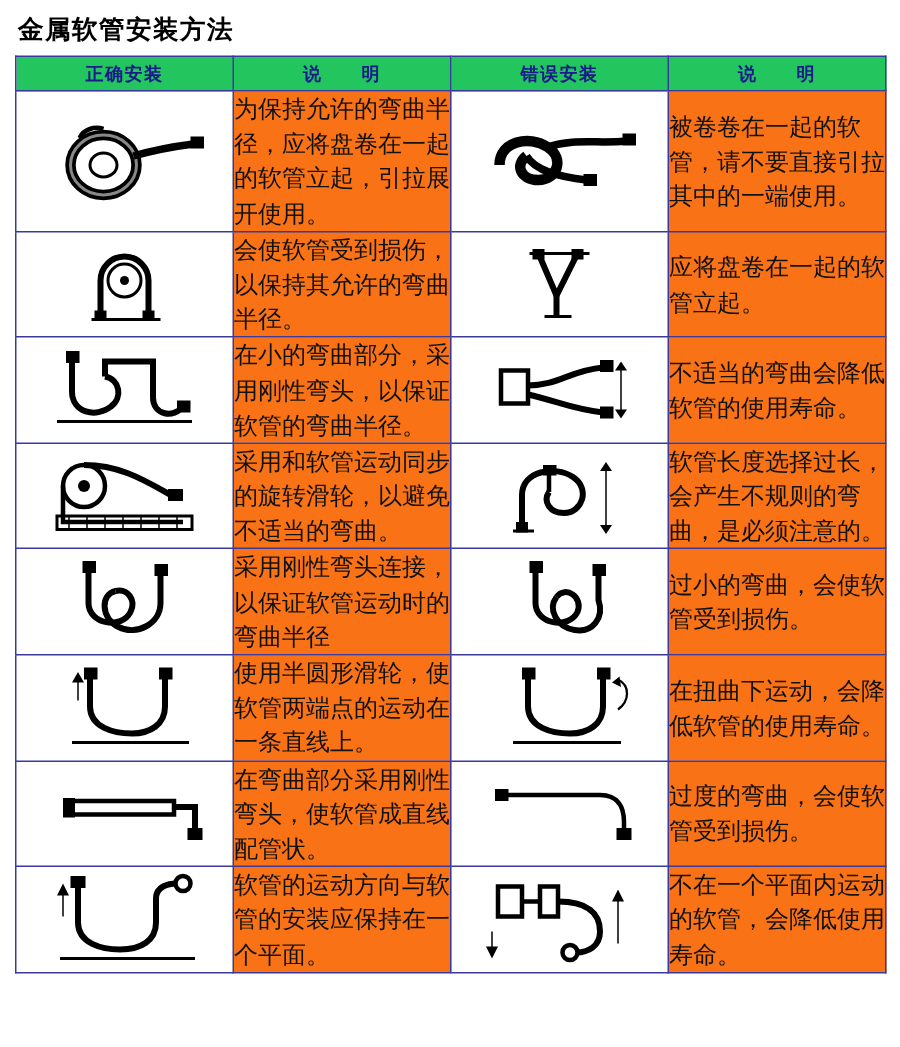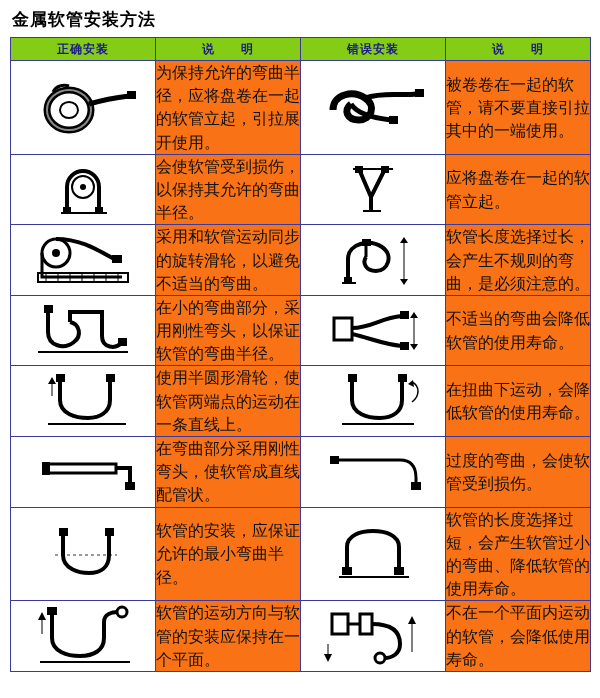--- a/index.html
+++ b/index.html
@@ -33,21 +33,21 @@
     width: 580px;
     table-layout: fixed;
     border: 1px solid #2b2b8f;
   }
   table.guide td, table.guide th {
     border: 1px solid #3a3a9c;
     padding: 0;
     vertical-align: middle;
   }
   thead th {
-    background: #84cc16;
+    background: #22c55e;
     color: #1a1a8c;
     font-size: 12px;
     font-weight: bold;
     height: 22px;
     text-align: center;
     letter-spacing: 1px;
   }
   col.c-img { width: 145px; }
   col.c-txt { width: 145px; }
   td.imgcell {
@@ -133,20 +133,46 @@
           <svg class="art" width="120" height="54" viewBox="0 0 120 54">
             <path d="M46 6 L58 34 L72 6" fill="none" stroke="#000" stroke-width="4"></path>
             <path d="M58 34 L58 48" fill="none" stroke="#000" stroke-width="4"></path>
             <line x1="40" y1="6" x2="80" y2="6" stroke="#000" stroke-width="2"></line>
             <rect x="42" y="3" width="8" height="7" fill="#000"></rect>
             <rect x="68" y="3" width="8" height="7" fill="#000"></rect>
             <line x1="50" y1="48" x2="68" y2="48" stroke="#000" stroke-width="2"></line>
           </svg>
         </td>
         <td class="txtcell">应将盘卷在一起的软管立起。</td>
+      </tr>
+
+      <tr>
+        <td class="imgcell">
+          <svg class="art" width="130" height="58" viewBox="0 0 130 58">
+            <path d="M30 8 L30 30 C30 44 46 48 56 40 C64 34 62 22 52 20" fill="none" stroke="#000" stroke-width="4"></path>
+            <rect x="26" y="3" width="9" height="8" fill="#000"></rect>
+            <path d="M52 20 L52 10 L84 10 L84 34 C84 46 98 48 104 40" fill="none" stroke="#000" stroke-width="4"></path>
+            <rect x="100" y="36" width="9" height="8" fill="#000"></rect>
+            <line x1="20" y1="50" x2="110" y2="50" stroke="#000" stroke-width="2"></line>
+          </svg>
+        </td>
+        <td class="txtcell">在小的弯曲部分，采用刚性弯头，以保证软管的弯曲半径。</td>
+        <td class="imgcell">
+          <svg class="art" width="130" height="54" viewBox="0 0 130 54">
+            <rect x="26" y="14" width="18" height="22" fill="none" stroke="#000" stroke-width="3"></rect>
+            <path d="M44 24 C64 24 72 14 94 12" fill="none" stroke="#000" stroke-width="4"></path>
+            <rect x="92" y="7" width="9" height="8" fill="#000"></rect>
+            <path d="M44 30 C62 34 74 40 94 42" fill="none" stroke="#000" stroke-width="4"></path>
+            <rect x="92" y="38" width="9" height="8" fill="#000"></rect>
+            <line x1="106" y1="10" x2="106" y2="44" stroke="#000" stroke-width="1"></line>
+            <path d="M102 14 L106 8 L110 14" fill="#000"></path>
+            <path d="M102 40 L106 46 L110 40" fill="#000"></path>
+          </svg>
+        </td>
+        <td class="txtcell">不适当的弯曲会降低软管的使用寿命。</td>
       </tr>
 
       <tr>
         <td class="imgcell">
           <svg class="art" width="130" height="54" viewBox="0 0 130 54">
             <circle cx="38" cy="20" r="14" fill="none" stroke="#000" stroke-width="3"></circle>
             <circle cx="38" cy="20" r="4" fill="#000"></circle>
             <path d="M38 6 C62 6 78 16 96 26" fill="none" stroke="#000" stroke-width="4"></path>
             <rect x="94" y="22" width="10" height="8" fill="#000"></rect>
             <path d="M24 20 L24 44 L104 44" fill="none" stroke="#000" stroke-width="3"></path>
@@ -171,44 +197,38 @@
             <line x1="96" y1="8" x2="96" y2="52" stroke="#000" stroke-width="1"></line>
             <path d="M92 12 L96 6 L100 12" fill="#000"></path>
             <path d="M92 48 L96 54 L100 48" fill="#000"></path>
           </svg>
         </td>
         <td class="txtcell">软管长度选择过长，会产生不规则的弯曲，是必须注意的。</td>
       </tr>
 
       <tr>
         <td class="imgcell">
-          <svg class="art" width="130" height="58" viewBox="0 0 130 58">
-            <path d="M30 8 L30 30 C30 44 46 48 56 40 C64 34 62 22 52 20" fill="none" stroke="#000" stroke-width="4"></path>
-            <rect x="26" y="3" width="9" height="8" fill="#000"></rect>
-            <path d="M52 20 L52 10 L84 10 L84 34 C84 46 98 48 104 40" fill="none" stroke="#000" stroke-width="4"></path>
-            <rect x="100" y="36" width="9" height="8" fill="#000"></rect>
-            <line x1="20" y1="50" x2="110" y2="50" stroke="#000" stroke-width="2"></line>
-          </svg>
-        </td>
-        <td class="txtcell">在小的弯曲部分，采用刚性弯头，以保证软管的弯曲半径。</td>
-        <td class="imgcell">
-          <svg class="art" width="130" height="54" viewBox="0 0 130 54">
-            <rect x="26" y="14" width="18" height="22" fill="none" stroke="#000" stroke-width="3"></rect>
-            <path d="M44 24 C64 24 72 14 94 12" fill="none" stroke="#000" stroke-width="4"></path>
-            <rect x="92" y="7" width="9" height="8" fill="#000"></rect>
-            <path d="M44 30 C62 34 74 40 94 42" fill="none" stroke="#000" stroke-width="4"></path>
-            <rect x="92" y="38" width="9" height="8" fill="#000"></rect>
-            <line x1="106" y1="10" x2="106" y2="44" stroke="#000" stroke-width="1"></line>
-            <path d="M102 14 L106 8 L110 14" fill="#000"></path>
-            <path d="M102 40 L106 46 L110 40" fill="#000"></path>
-          </svg>
-        </td>
-        <td class="txtcell">不适当的弯曲会降低软管的使用寿命。</td>
-      </tr>
-
+          <svg class="art" width="120" height="58" viewBox="0 0 120 58">
+            <path d="M36 6 L36 30 C36 44 58 48 64 36 C68 28 62 20 54 22" fill="none" stroke="#000" stroke-width="4"></path>
+            <rect x="32" y="2" width="9" height="8" fill="#000"></rect>
+            <path d="M54 22 C44 24 44 40 56 46 C68 52 84 44 84 30 L84 8" fill="none" stroke="#000" stroke-width="4"></path>
+            <rect x="80" y="4" width="9" height="8" fill="#000"></rect>
+          </svg>
+        </td>
+        <td class="txtcell">采用刚性弯头连接，以保证软管运动时的弯曲半径</td>
+        <td class="imgcell">
+          <svg class="art" width="120" height="58" viewBox="0 0 120 58">
+            <path d="M44 6 L44 30 C44 44 66 48 72 36 C76 26 64 18 58 26" fill="none" stroke="#000" stroke-width="4"></path>
+            <rect x="40" y="2" width="9" height="8" fill="#000"></rect>
+            <path d="M58 26 C52 34 58 46 70 48 C82 50 90 40 86 28 L86 8" fill="none" stroke="#000" stroke-width="4"></path>
+            <rect x="82" y="4" width="9" height="8" fill="#000"></rect>
+          </svg>
+        </td>
+        <td class="txtcell">过小的弯曲，会使软管受到损伤。</td>
+      </tr>
 
       <tr>
         <td class="imgcell">
           <svg class="art" width="130" height="58" viewBox="0 0 130 58">
             <path d="M42 6 L42 28 C42 42 58 46 70 46 C82 46 92 40 92 28 L92 6" fill="none" stroke="#000" stroke-width="4"></path>
             <rect x="38" y="2" width="9" height="8" fill="#000"></rect>
             <rect x="88" y="2" width="9" height="8" fill="#000"></rect>
             <line x1="30" y1="52" x2="108" y2="52" stroke="#000" stroke-width="2"></line>
             <line x1="34" y1="24" x2="34" y2="8" stroke="#000" stroke-width="1"></line>
             <path d="M30 12 L34 5 L38 12" fill="#000"></path>
@@ -241,40 +261,20 @@
         <td class="imgcell">
           <svg class="art" width="130" height="44" viewBox="0 0 130 44">
             <path d="M28 10 L92 10 C104 10 108 18 108 28 L108 34" fill="none" stroke="#000" stroke-width="3"></path>
             <rect x="22" y="6" width="9" height="8" fill="#000"></rect>
             <rect x="103" y="32" width="10" height="8" fill="#000"></rect>
           </svg>
         </td>
         <td class="txtcell">过度的弯曲，会使软管受到损伤。</td>
       </tr>
 
-      <tr>
-        <td class="imgcell">
-          <svg class="art" width="120" height="58" viewBox="0 0 120 58">
-            <path d="M40 8 L40 30 C40 44 56 48 66 48 C78 48 86 42 86 30 L86 8" fill="none" stroke="#000" stroke-width="4"></path>
-            <rect x="36" y="3" width="9" height="8" fill="#000"></rect>
-            <rect x="82" y="3" width="9" height="8" fill="#000"></rect>
-            <line x1="32" y1="30" x2="94" y2="30" stroke="#000" stroke-width="0.8" stroke-dasharray="3 3"></line>
-          </svg>
-        </td>
-        <td class="txtcell">软管的安装，应保证允许的最小弯曲半径。</td>
-        <td class="imgcell">
-          <svg class="art" width="120" height="58" viewBox="0 0 120 58">
-            <path d="M34 44 L34 22 C34 10 48 6 60 6 C72 6 86 10 86 22 L86 44" fill="none" stroke="#000" stroke-width="4"></path>
-            <rect x="29" y="42" width="10" height="8" fill="#000"></rect>
-            <rect x="81" y="42" width="10" height="8" fill="#000"></rect>
-            <line x1="26" y1="52" x2="96" y2="52" stroke="#000" stroke-width="2"></line>
-          </svg>
-        </td>
-        <td class="txtcell">软管的长度选择过短，会产生软管过小的弯曲、降低软管的使用寿命。</td>
-      </tr>
 
       <tr>
         <td class="imgcell">
           <svg class="art" width="130" height="64" viewBox="0 0 130 64">
             <path d="M34 8 L34 34 C34 48 50 52 62 52 C76 52 86 46 86 34 L86 18 C86 10 94 8 100 8" fill="none" stroke="#000" stroke-width="4"></path>
             <rect x="29" y="3" width="10" height="8" fill="#000"></rect>
             <circle cx="104" cy="8" r="5" fill="none" stroke="#000" stroke-width="3"></circle>
             <line x1="22" y1="58" x2="112" y2="58" stroke="#000" stroke-width="2"></line>
             <line x1="24" y1="30" x2="24" y2="12" stroke="#000" stroke-width="1"></line>
             <path d="M20 16 L24 8 L28 16" fill="#000"></path>

